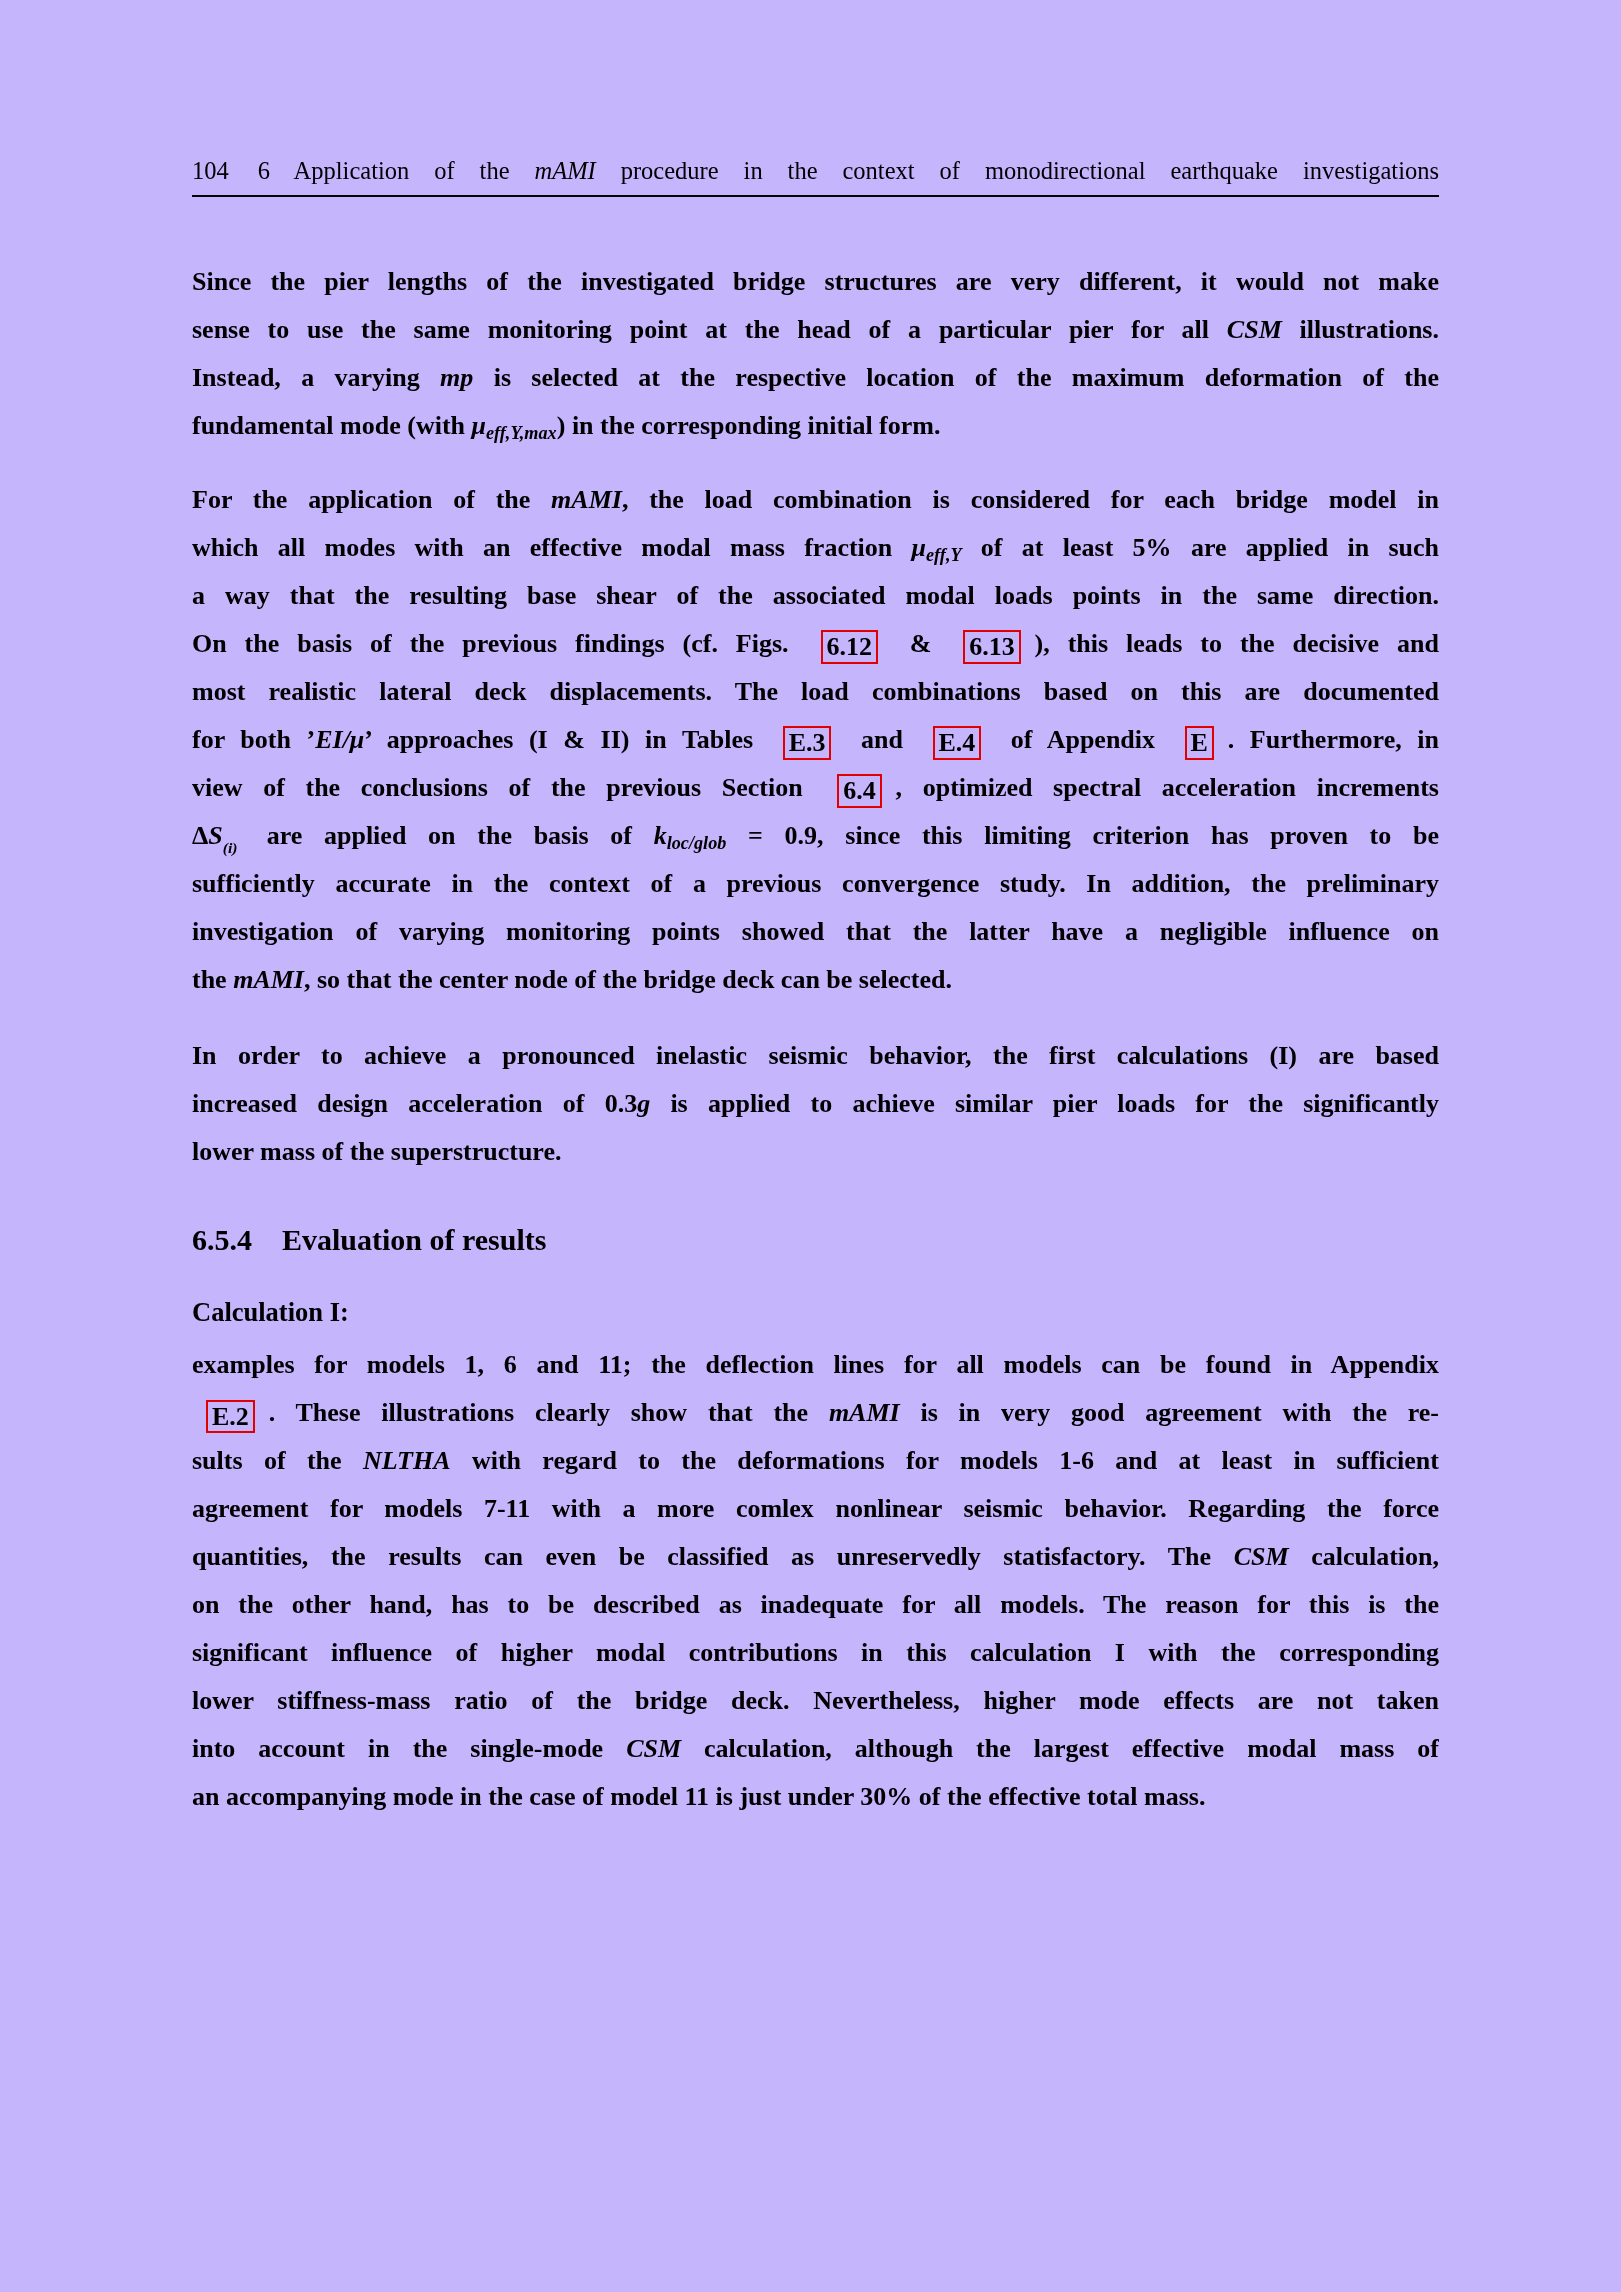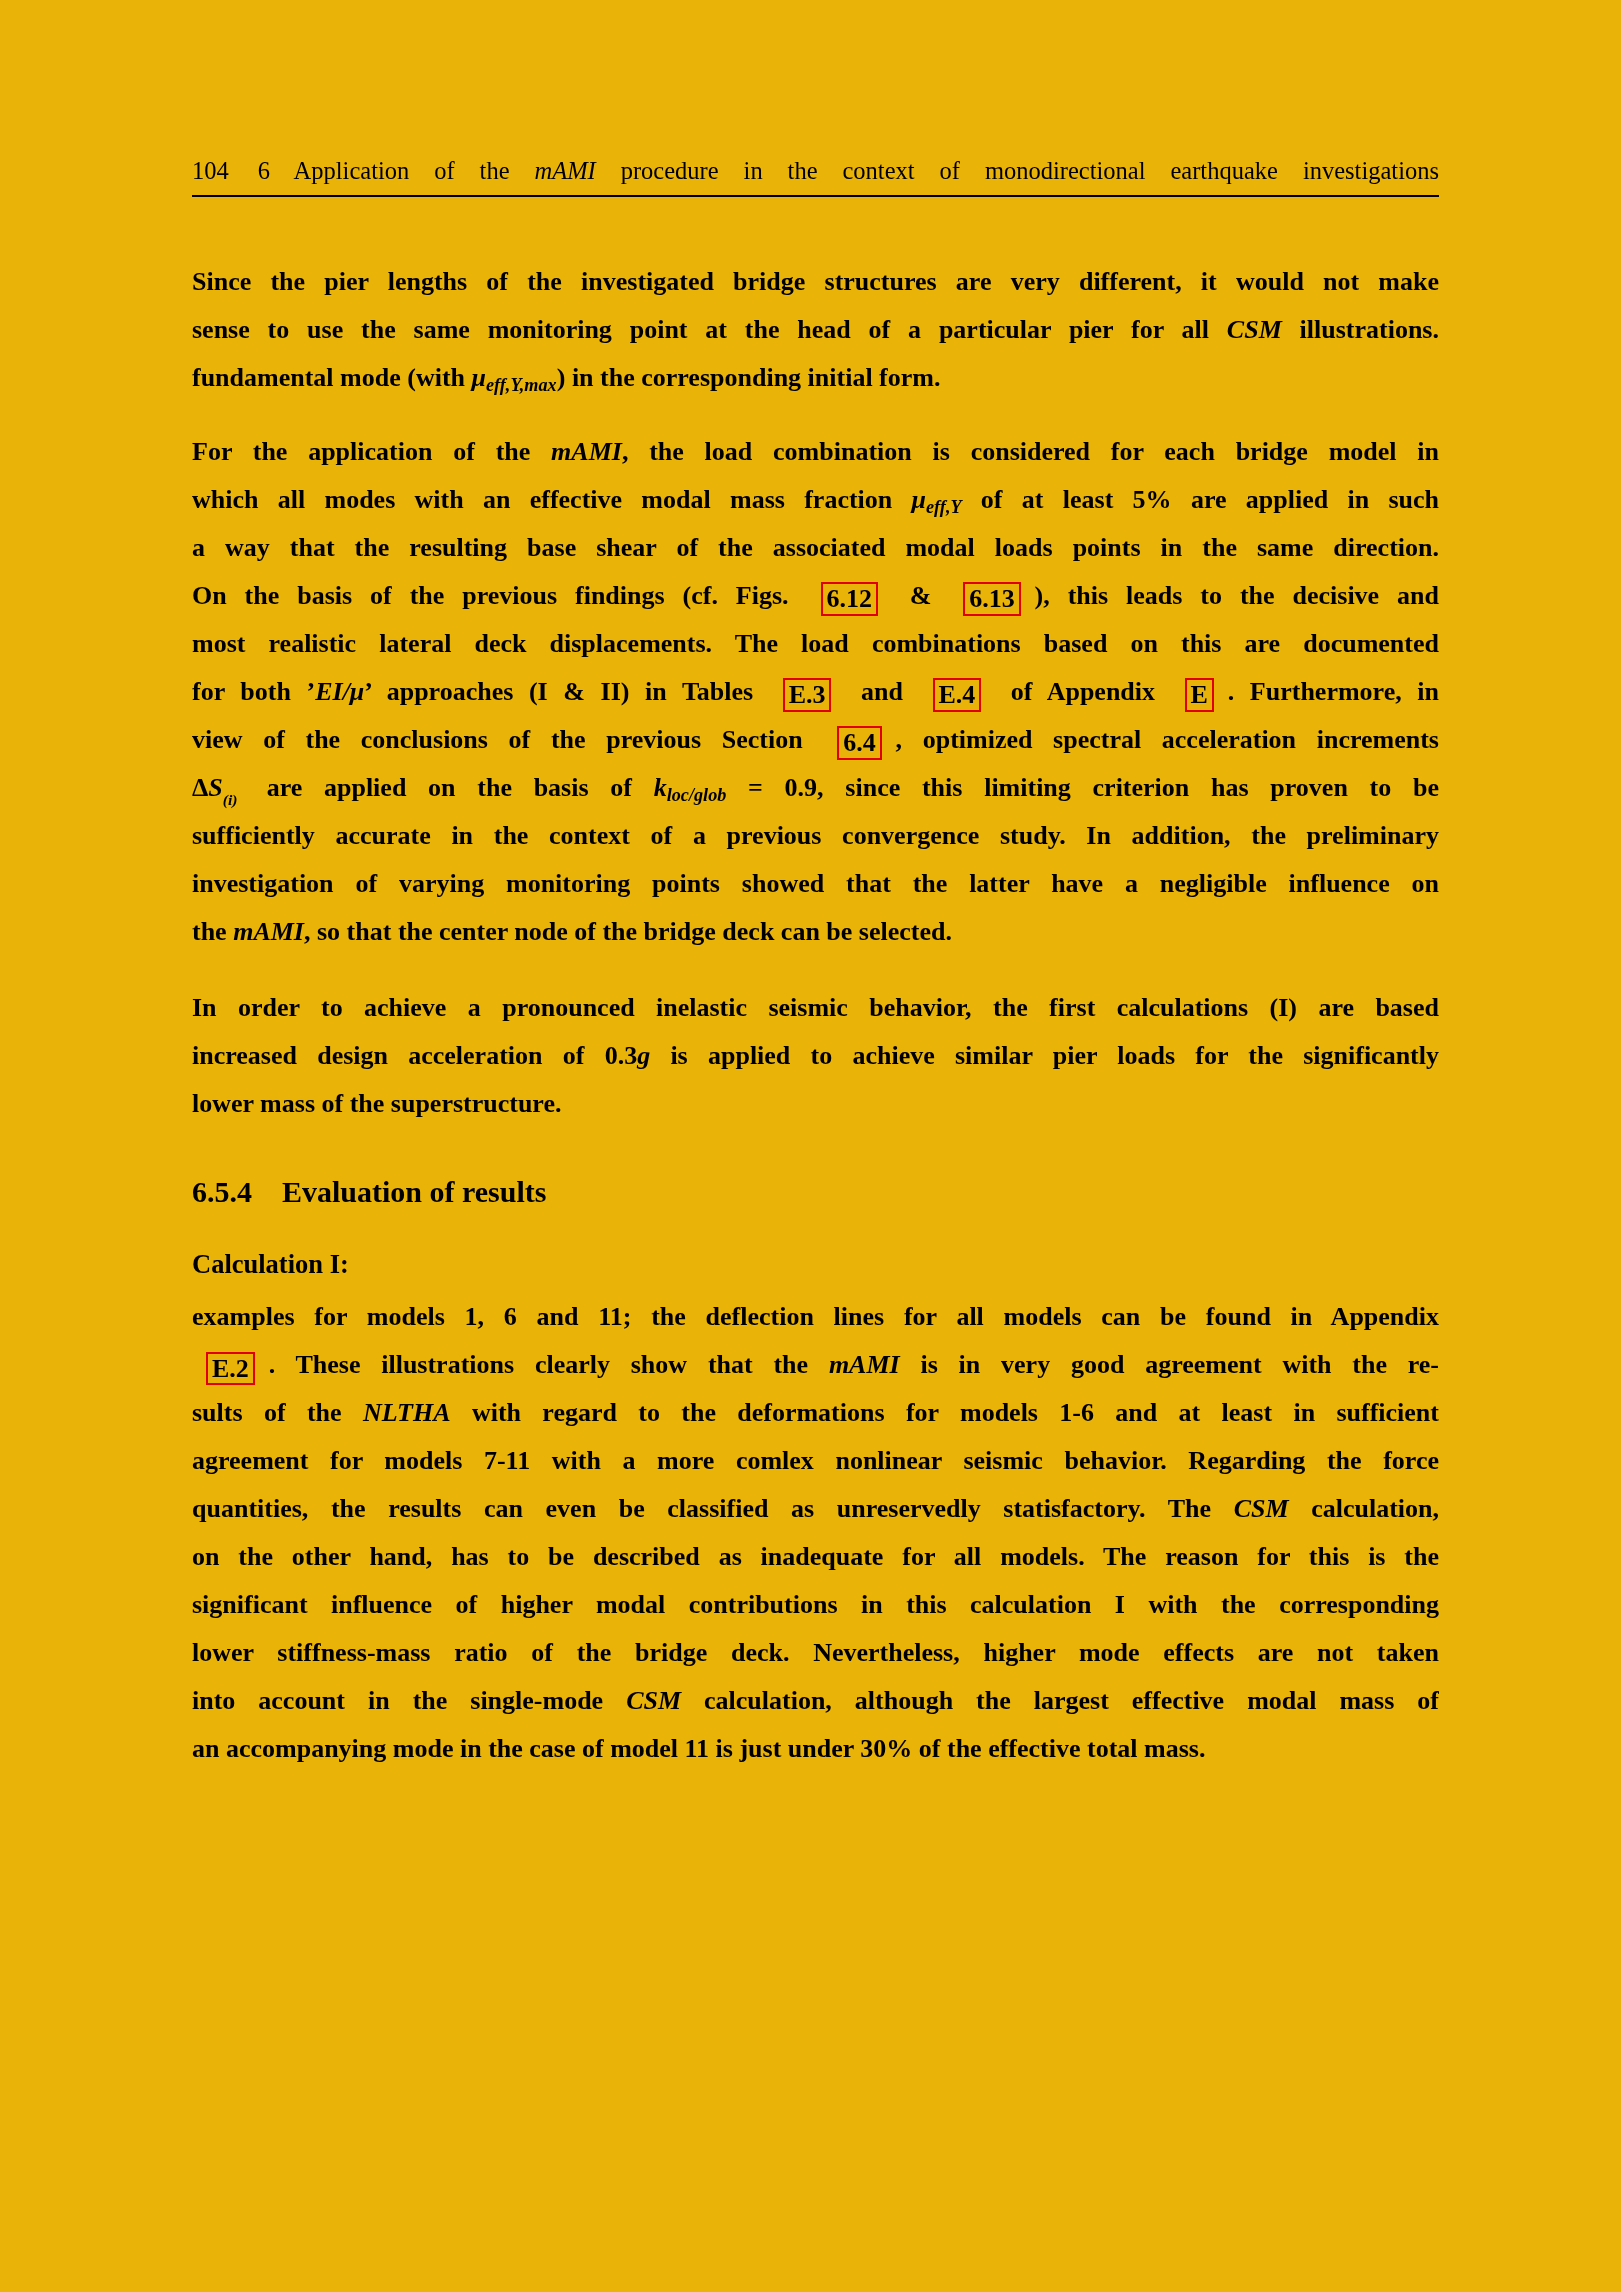--- a/index.html
+++ b/index.html
@@ -4,21 +4,21 @@
 <style>
   html, body {
     margin: 0;
     padding: 0;
     background: #ffffff;
   }
   .page {
     position: relative;
     width: 1621px;
     height: 2293px;
-    background: #eab308;
+    background: #c4b5fd;
     color: #000000;
     font-family: "Liberation Serif", "DejaVu Serif", serif;
     overflow: hidden;
   }
   .content {
     position: absolute;
     left: 192px;
     top: 155px;
     width: 1247px;
   }
@@ -98,20 +98,21 @@
   <div class="content">
 
     <div class="header-line">
       <span class="page-number">104</span><span><span class="seg">6 Application of the </span><span class="seg-i">mAMI</span><span class="seg"> procedure in the context of monodirectional earthquake investigations</span></span>
     </div>
     <hr class="header-rule">
 
     <div id="p1" class="para">
         <div class="line"><span class="seg">Since the pier lengths of the investigated bridge structures are very different, it would not make</span></div>
         <div class="line"><span class="seg">sense to use the same monitoring point at the head of a particular pier for all </span><span class="seg-i">CSM</span><span class="seg"> illustrations.</span></div>
+        <div class="line"><span class="seg">Instead, a varying </span><span class="seg-i">mp</span><span class="seg"> is selected at the respective location of the maximum deformation of the</span></div>
         <div class="line last"><span class="seg">fundamental mode (with </span><span class="seg-i">μ</span><span class="seg-sub">eff,Y,max</span><span class="seg">) in the corresponding initial form.</span></div>
       </div>
 
     <div id="p2" class="para">
         <div class="line"><span class="seg">For the application of the </span><span class="seg-i">mAMI</span><span class="seg">, the load combination is considered for each bridge model in</span></div>
         <div class="line"><span class="seg">which all modes with an effective modal mass fraction </span><span class="seg-i">μ</span><span class="seg-sub">eff,Y</span><span class="seg"> of at least 5% are applied in such</span></div>
         <div class="line"><span class="seg">a way that the resulting base shear of the associated modal loads points in the same direction.</span></div>
         <div class="line"><span class="seg">On the basis of the previous findings (cf. Figs. </span><span class="seg-box">6.12</span><span class="seg"> &amp; </span><span class="seg-box">6.13</span><span class="seg">), this leads to the decisive and</span></div>
         <div class="line"><span class="seg">most realistic lateral deck displacements. The load combinations based on this are documented</span></div>
         <div class="line"><span class="seg">for both ’</span><span class="seg-i">EI/μ</span><span class="seg">’ approaches (I &amp; II) in Tables </span><span class="seg-box">E.3</span><span class="seg"> and </span><span class="seg-box">E.4</span><span class="seg"> of Appendix </span><span class="seg-box">E</span><span class="seg">. Furthermore, in</span></div>

